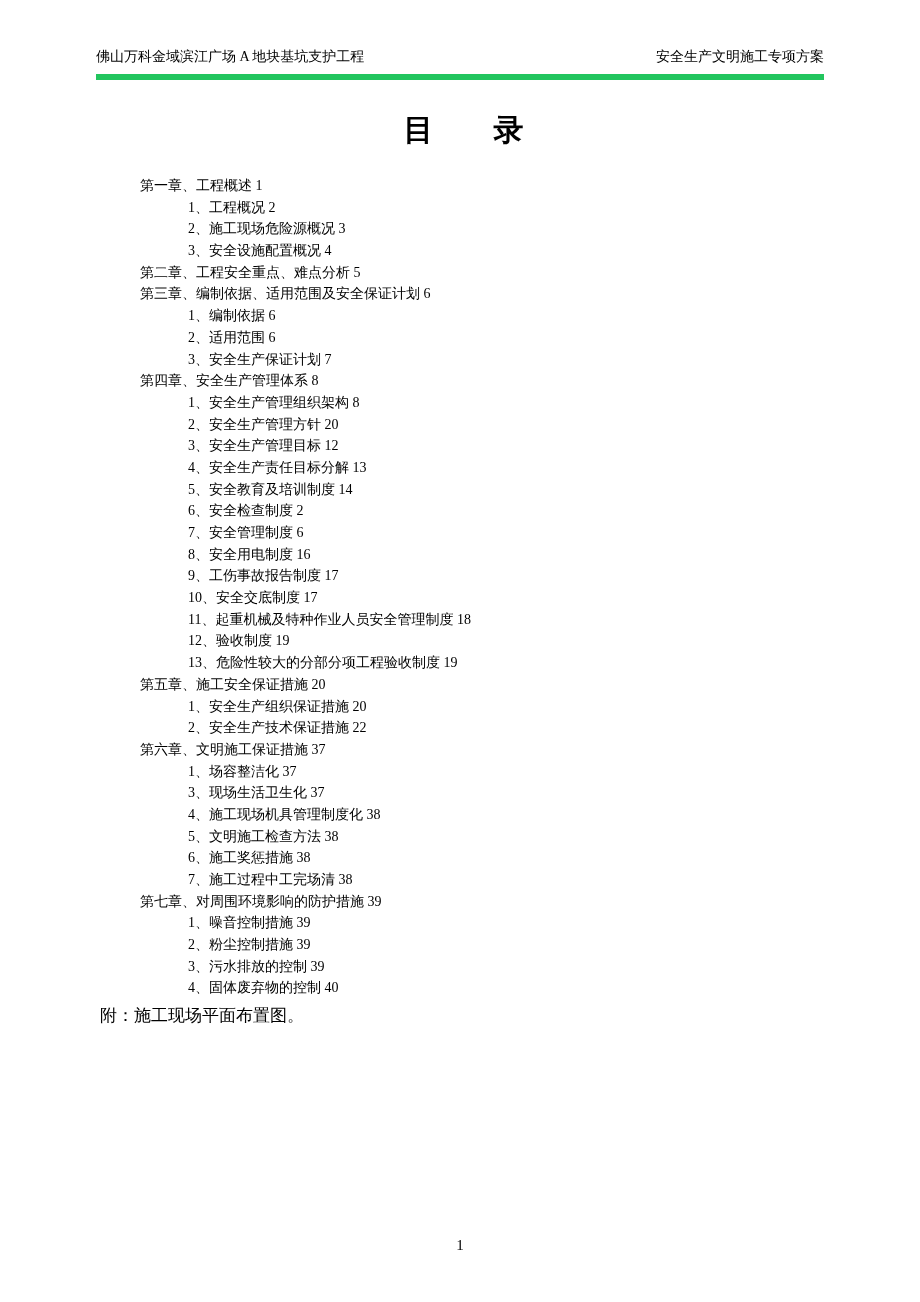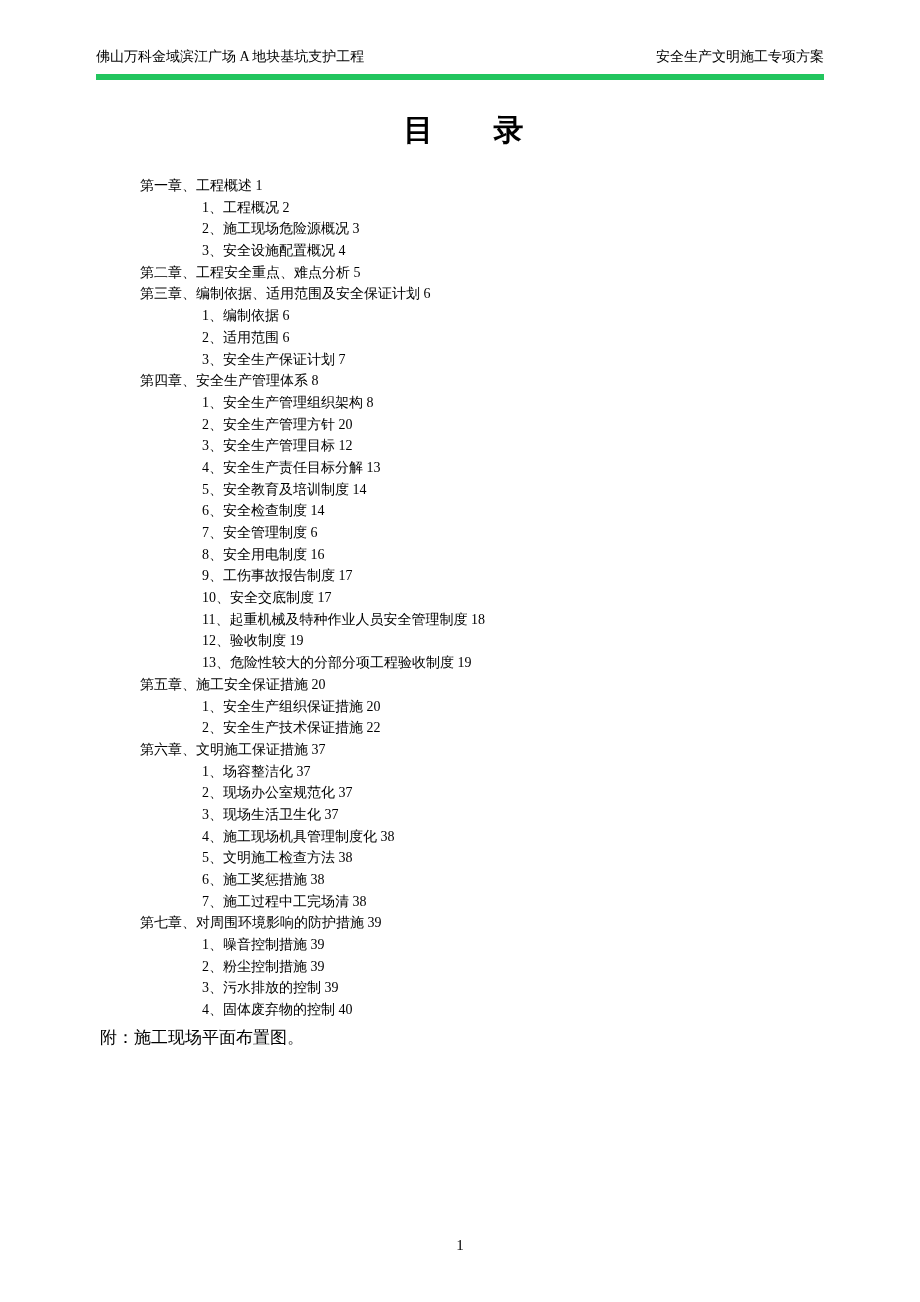--- a/index.html
+++ b/index.html
@@ -33,21 +33,21 @@
     }
     .toc {
       margin: 0 100px 0 140px;
       font-size: 14px;
       line-height: 1.55;
     }
     .chapter {
       margin: 0;
     }
     .subitem {
-      margin-left: 62px;
+      margin-left: 48px;
     }
     .appendix {
       margin-left: 100px;
       font-size: 17px;
       margin-top: 5px;
     }
     .appendix .label {
       font-weight: normal;
     }
     .page-number {
@@ -78,34 +78,33 @@
     <div class="chapter">第三章、编制依据、适用范围及安全保证计划 6</div>
     <div class="subitem">1、编制依据 6</div>
     <div class="subitem">2、适用范围 6</div>
     <div class="subitem">3、安全生产保证计划 7</div>
     <div class="chapter">第四章、安全生产管理体系 8</div>
     <div class="subitem">1、安全生产管理组织架构 8</div>
     <div class="subitem">2、安全生产管理方针 20</div>
     <div class="subitem">3、安全生产管理目标 12</div>
     <div class="subitem">4、安全生产责任目标分解 13</div>
     <div class="subitem">5、安全教育及培训制度 14</div>
-    <div class="subitem">6、安全检查制度 14</div>
+    <div class="subitem">6、安全检查制度 2</div>
     <div class="subitem">7、安全管理制度 6</div>
     <div class="subitem">8、安全用电制度 16</div>
     <div class="subitem">9、工伤事故报告制度 17</div>
     <div class="subitem">10、安全交底制度 17</div>
     <div class="subitem">11、起重机械及特种作业人员安全管理制度 18</div>
     <div class="subitem">12、验收制度 19</div>
     <div class="subitem">13、危险性较大的分部分项工程验收制度 19</div>
     <div class="chapter">第五章、施工安全保证措施 20</div>
     <div class="subitem">1、安全生产组织保证措施 20</div>
     <div class="subitem">2、安全生产技术保证措施 22</div>
     <div class="chapter">第六章、文明施工保证措施 37</div>
     <div class="subitem">1、场容整洁化 37</div>
-    <div class="subitem">2、现场办公室规范化 37</div>
     <div class="subitem">3、现场生活卫生化 37</div>
     <div class="subitem">4、施工现场机具管理制度化 38</div>
     <div class="subitem">5、文明施工检查方法 38</div>
     <div class="subitem">6、施工奖惩措施 38</div>
     <div class="subitem">7、施工过程中工完场清 38</div>
     <div class="chapter">第七章、对周围环境影响的防护措施 39</div>
     <div class="subitem">1、噪音控制措施 39</div>
     <div class="subitem">2、粉尘控制措施 39</div>
     <div class="subitem">3、污水排放的控制 39</div>
     <div class="subitem">4、固体废弃物的控制 40</div>

